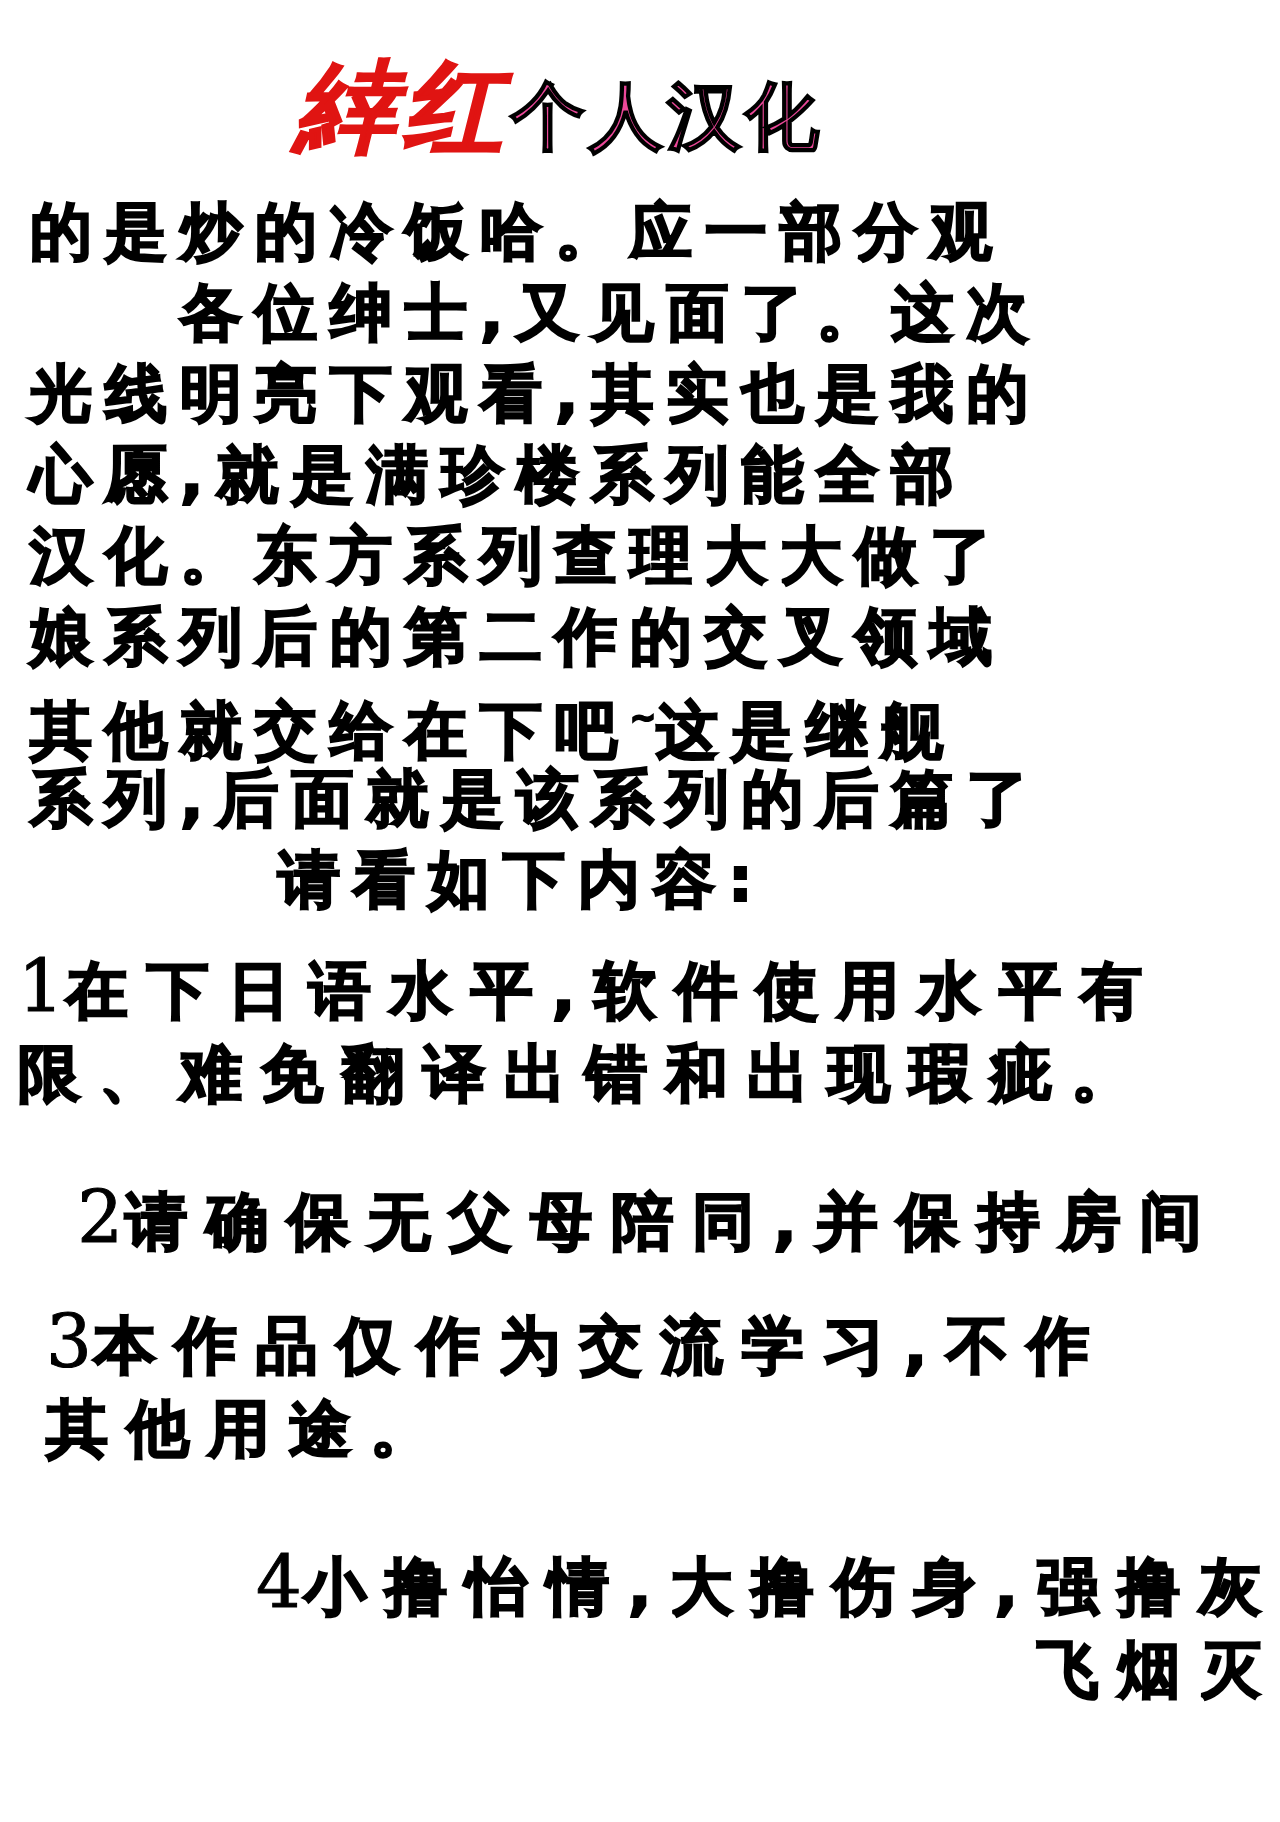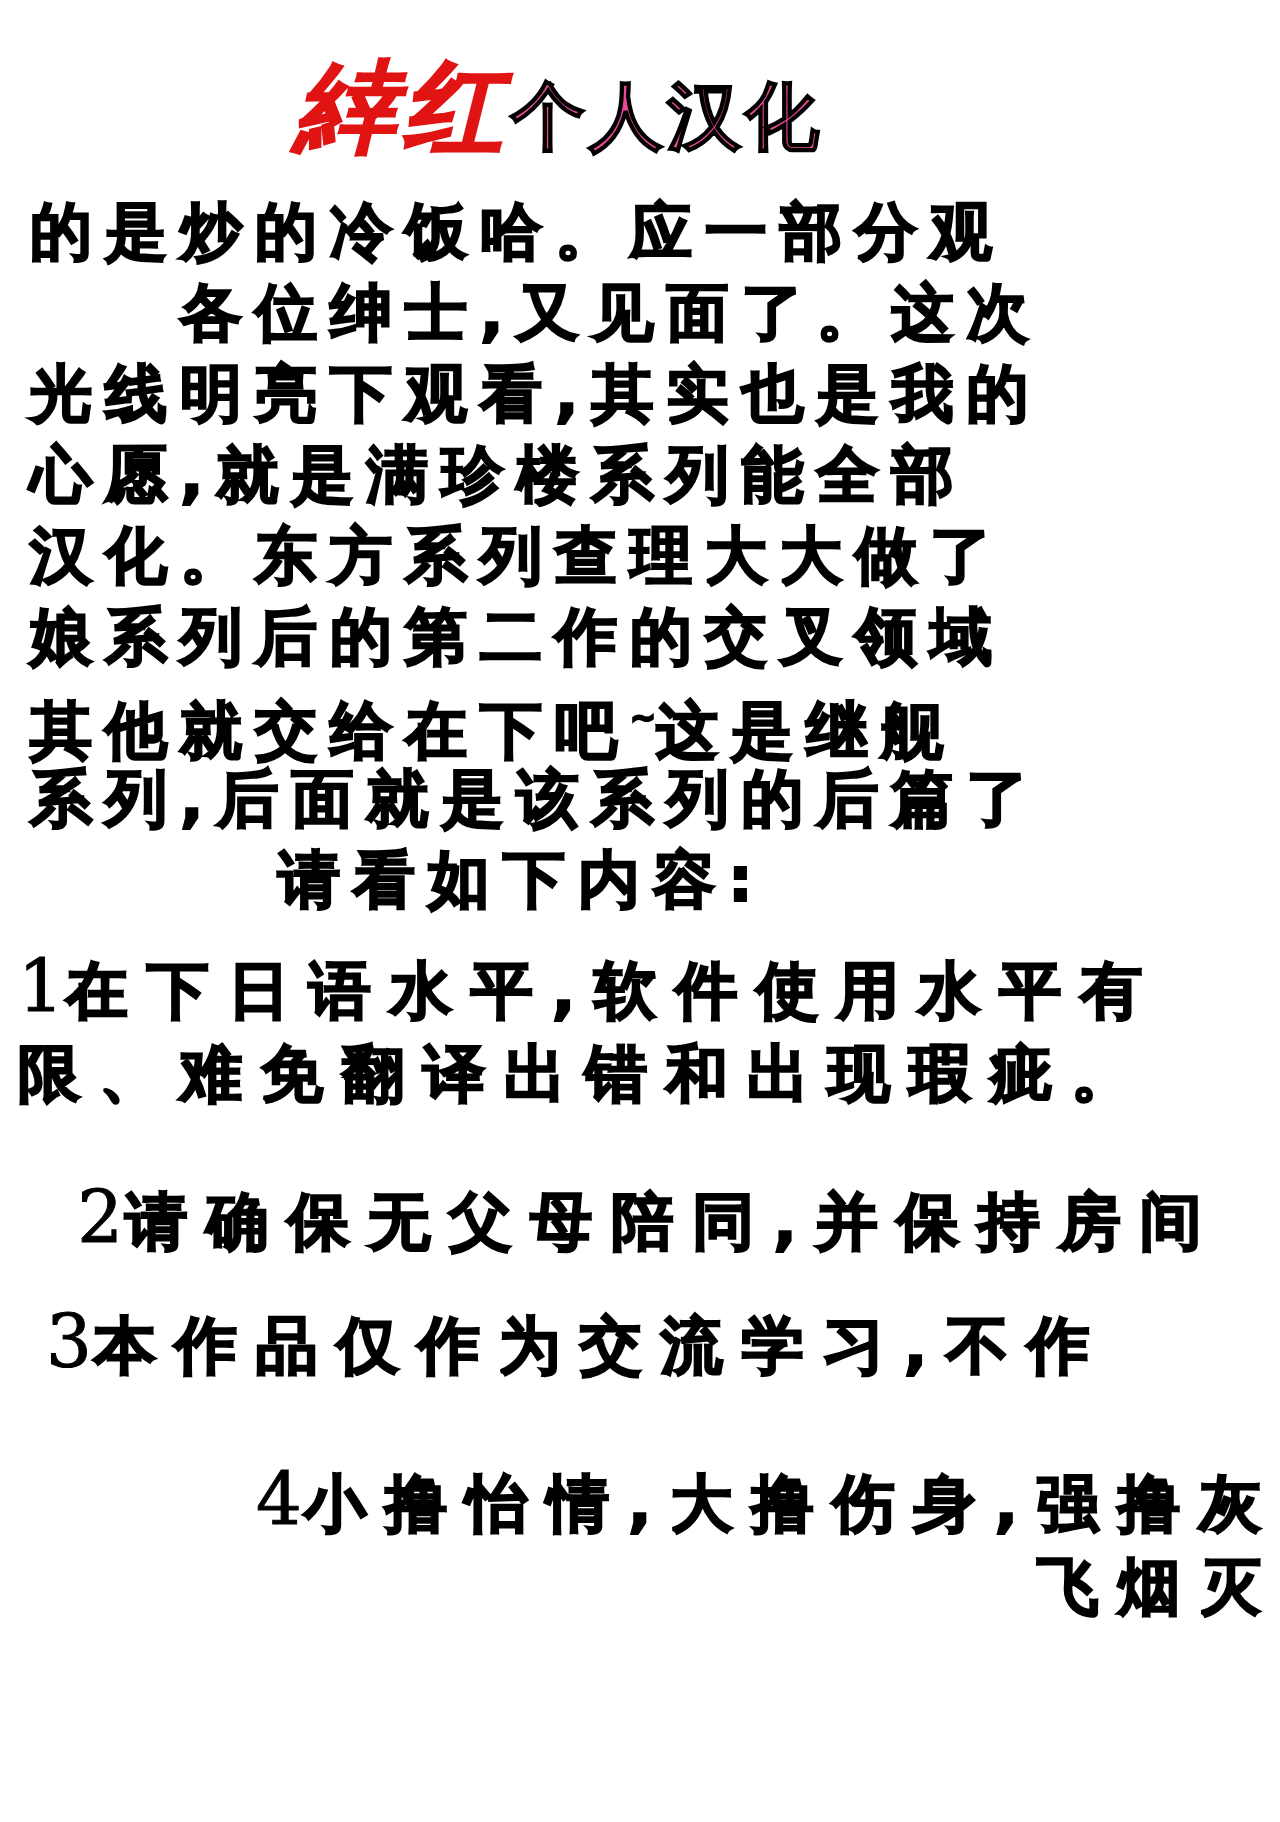--- a/index.html
+++ b/index.html
@@ -101,20 +101,21 @@
     <div class="line"><span class="num">1</span><span>在下日语水平,软件使用水平有</span></div>
     <div class="line">限、难免翻译出错和出现瑕疵。</div>
   </div>
 
   <div class="note note-2">
     <div class="line"><span class="num">2</span><span>请确保无父母陪同,并保持房间</span></div>
   </div>
 
   <div class="note note-3">
     <div class="line"><span class="num">3</span><span>本作品仅作为交流学习,不作</span></div>
+    <div class="line">其他用途。</div>
   </div>
 
   <div class="note note-4">
     <div class="line"><span class="num">4</span><span>小撸怡情,大撸伤身,强撸灰</span></div>
     <div class="line">飞烟灭</div>
   </div>
 
 </div>
 
 </body></html>

